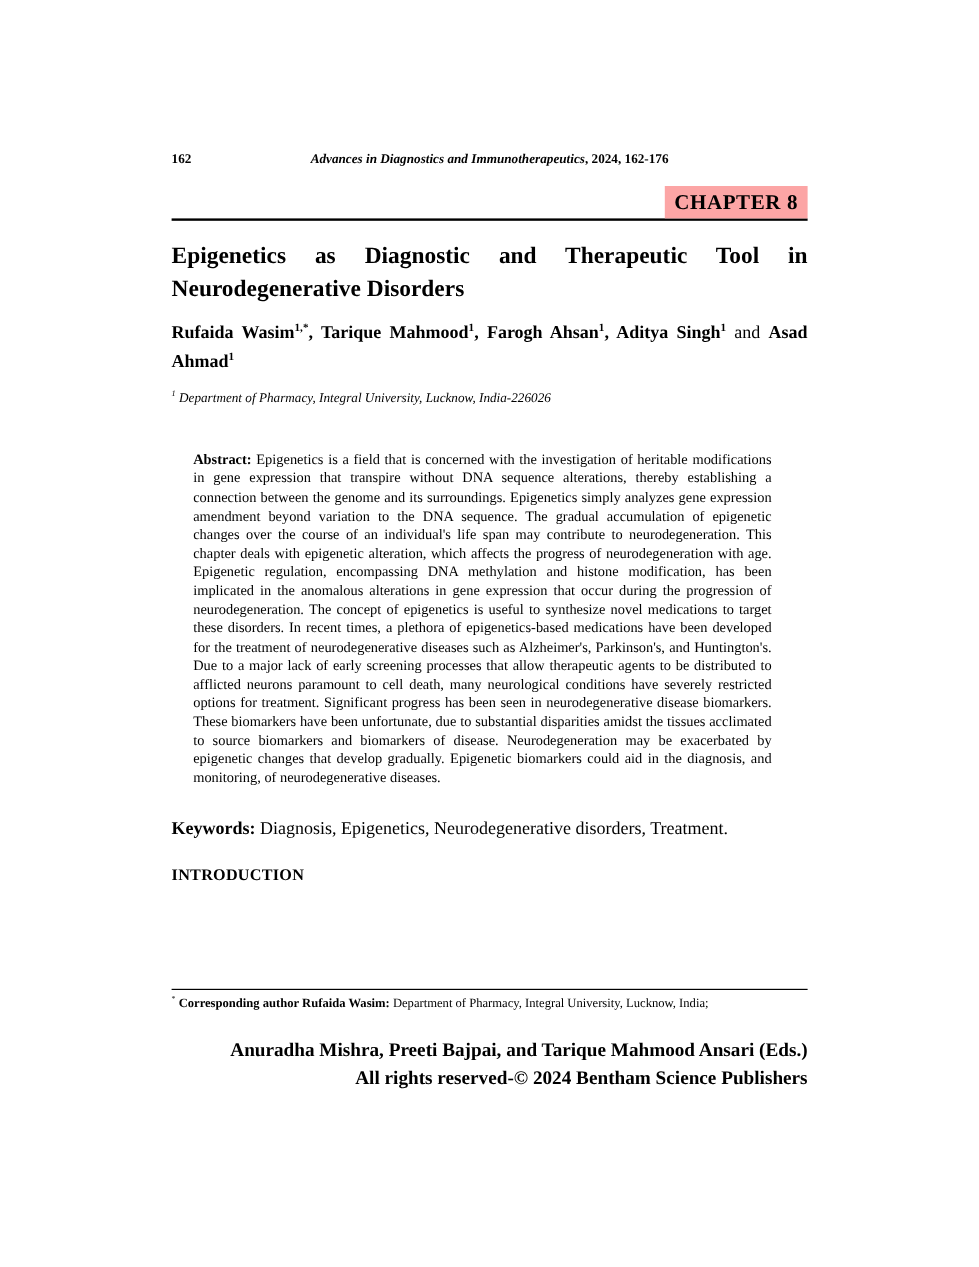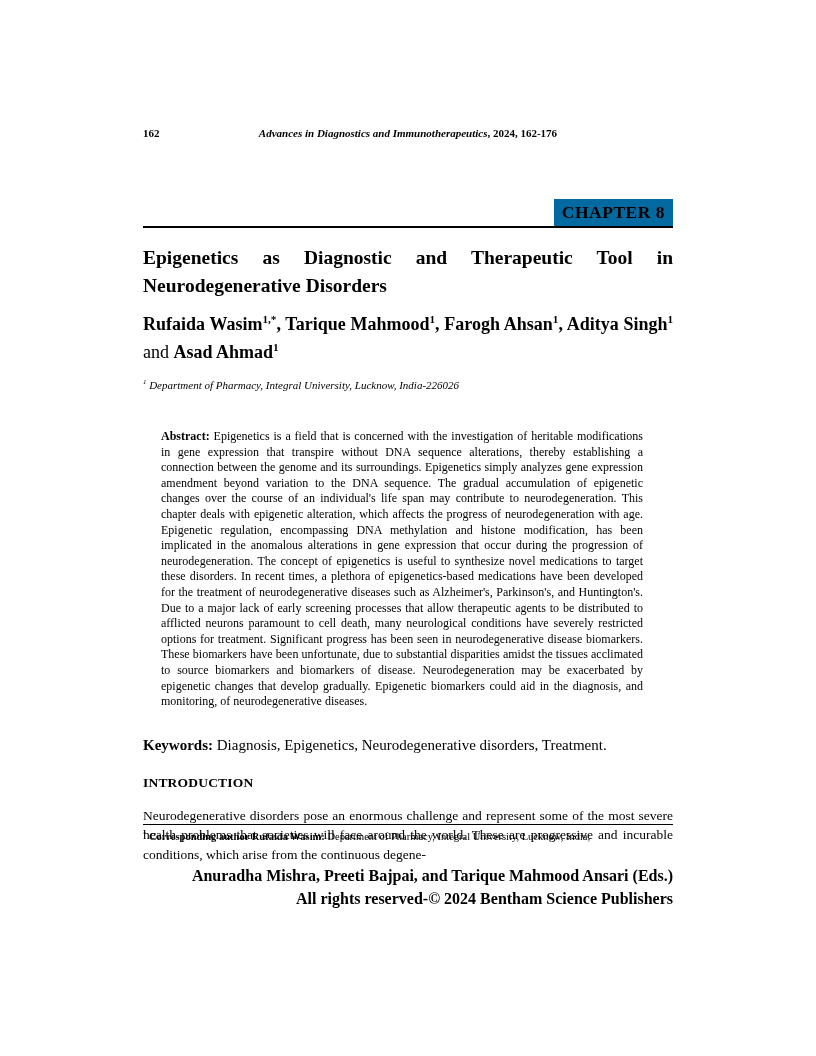--- a/index.html
+++ b/index.html
@@ -27,38 +27,37 @@
   .journal em { font-style: italic; }
   
   .chapter-row {
     text-align: right;
     border-bottom: 2px solid #000;
     margin-top: 13px;
     line-height: 0;
   }
   .chapter-label {
     display: inline-block;
-    background: #0369a1;
+    background: #fca5a5;
     font-weight: bold;
     font-size: 17.5px;
     line-height: 1.25;
     padding: 3px 8px 2px 8px;
     letter-spacing: 0.5px;
-    margin-top: 44px;
   }
   
   .title {
     font-size: 19.5px;
     font-weight: bold;
     margin: 16px 0 0 0;
     text-align: justify;
     line-height: 1.42;
   }
   .authors {
-    font-size: 18px;
+    font-size: 15px;
     font-weight: bold;
     margin: 12px 0 12px 0;
     text-align: justify;
     line-height: 1.55;
   }
   .authors .sep-and { font-weight: normal; }
   sup { font-size: 62%; line-height: 0; }
   .affiliation {
     font-size: 11px;
     font-style: italic;
@@ -132,21 +131,20 @@
 
   <div class="abstract">
     <b>Abstract:</b>
     <span>Epigenetics is a field that is concerned with the investigation of heritable modifications in gene expression that transpire without DNA sequence alterations, thereby establishing a connection between the genome and its surroundings. Epigenetics simply analyzes gene expression amendment beyond variation to the DNA sequence. The gradual accumulation of epigenetic changes over the course of an individual's life span may contribute to neurodegeneration. This chapter deals with epigenetic alteration, which affects the progress of neurodegeneration with age. Epigenetic regulation, encompassing DNA methylation and histone modification, has been implicated in the anomalous alterations in gene expression that occur during the progression of neurodegeneration. The concept of epigenetics is useful to synthesize novel medications to target these disorders. In recent times, a plethora of epigenetics-based medications have been developed for the treatment of neurodegenerative diseases such as Alzheimer's, Parkinson's, and Huntington's. Due to a major lack of early screening processes that allow therapeutic agents to be distributed to afflicted neurons paramount to cell death, many neurological conditions have severely restricted options for treatment. Significant progress has been seen in neurodegenerative disease biomarkers. These biomarkers have been unfortunate, due to substantial disparities amidst the tissues acclimated to source biomarkers and biomarkers of disease. Neurodegeneration may be exacerbated by epigenetic changes that develop gradually. Epigenetic biomarkers could aid in the diagnosis, and monitoring, of neurodegenerative diseases.</span>
   </div>
 
   <p class="keywords"><b>Keywords:</b> <span>Diagnosis, Epigenetics, Neurodegenerative disorders, Treatment.</span></p>
 
   <h2 class="section-heading">INTRODUCTION</h2>
 
-  <p class="body-para">Neurodegenerative disorders pose an enormous challenge and represent some of the most severe health problems that societies will face around the world. These are progressive and incurable conditions, which arise from the continuous degene-</p>
 
   <div class="footnote">
     <div><sup>*</sup> <b>Corresponding author Rufaida Wasim:</b> <span>Department of Pharmacy, Integral University, Lucknow, India;</span></div>
   </div>
 
   <div class="credits">
     <div>Anuradha Mishra, Preeti Bajpai, and Tarique Mahmood Ansari (Eds.)</div>
     <div>All rights reserved-© 2024 Bentham Science Publishers</div>
   </div>
 

